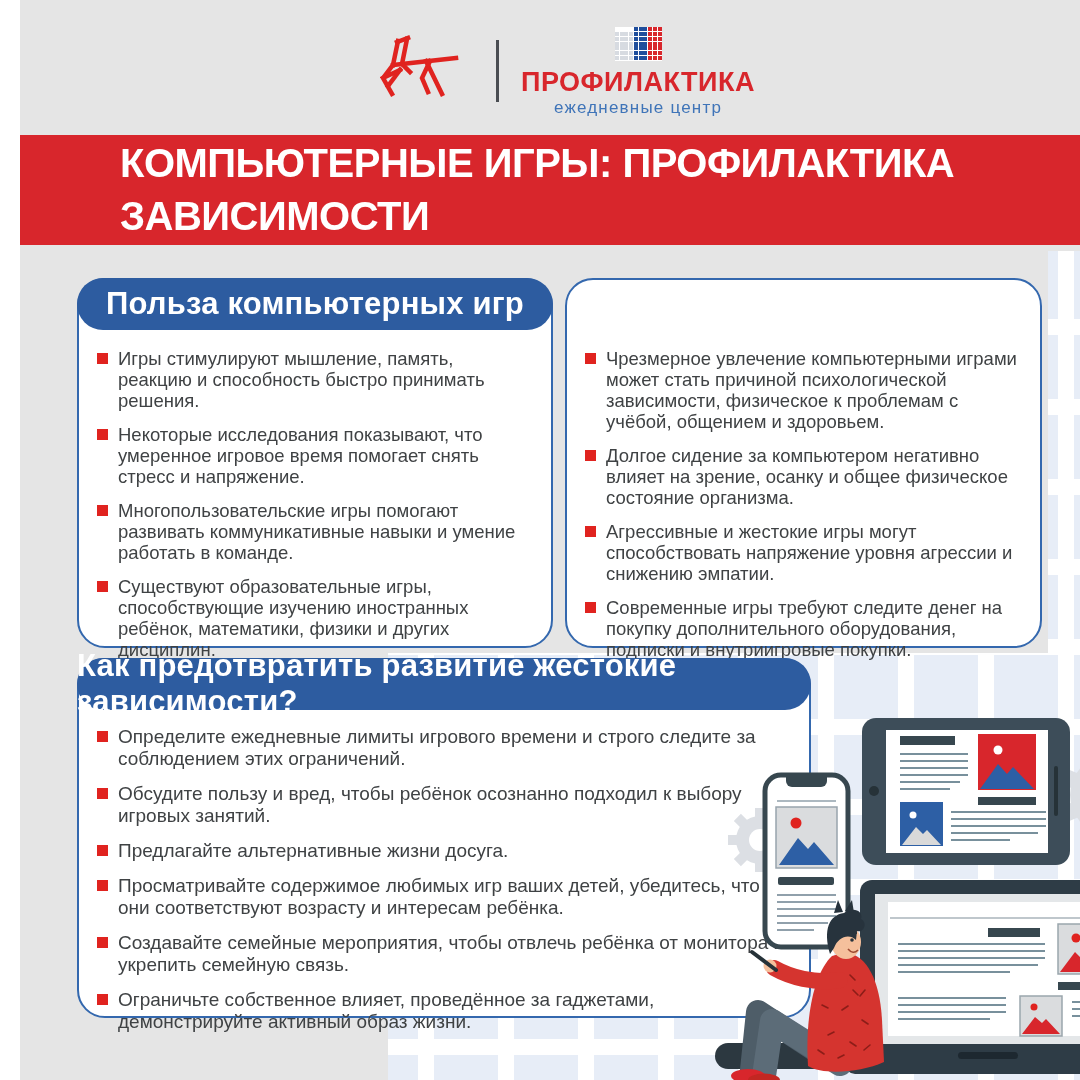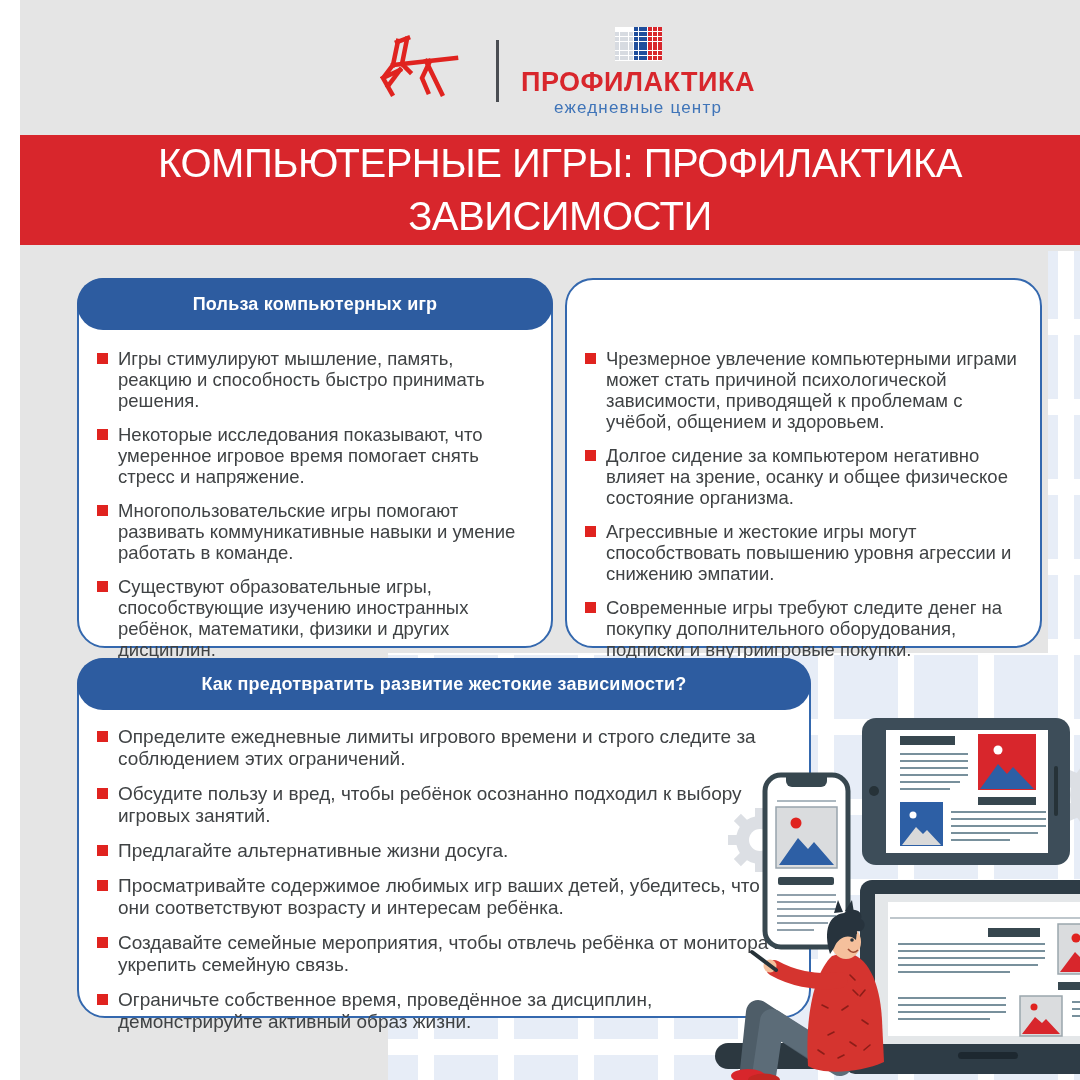--- a/index.html
+++ b/index.html
@@ -34,38 +34,38 @@
   }
   .brand-name { font-size:27px; font-weight:800; color:#d8262c; letter-spacing:.5px; line-height:30px; }
   .brand-sub  { font-size:17px; color:#3f74b8; letter-spacing:1.2px; line-height:22px; }
 
   
   .banner {
     position:absolute; left:0; top:135px; width:1080px; height:110px;
     background:#d8262c; display:flex; align-items:center; justify-content:center;
   }
   .banner h1 {
-    margin:0; width:880px; text-align:center; color:#ffffff;
-    font-size:40px; line-height:53px; font-weight:400; letter-spacing:-.5px;
+    margin:0; width:880px; text-align:left; color:#ffffff;
+    font-size:40px; line-height:53px; font-weight:700; letter-spacing:-.5px;
   }
 
   
   .card {
     position:absolute; background:#ffffff; border:2px solid #3468ae; border-radius:28px;
     box-sizing:border-box; z-index:2;
   }
   .card-benefits   { left:57px;  top:278px; width:476px; height:370px; }
   .card-harm       { left:545px; top:278px; width:477px; height:370px; }
   .card-prevention { left:57px;  top:658px; width:734px; height:360px; }
   .pill {
     position:absolute; left:-2px; top:-2px; right:-2px; height:52px;
     background:#2d5ca0; border-radius:26px;
     display:flex; align-items:center; justify-content:center;
   }
-  .pill span { color:#ffffff; font-size:18px; font-weight:800; letter-spacing:.2px; }
+  .pill span { color:#ffffff; font-size:31px; font-weight:800; letter-spacing:.2px; }
   ul.points { list-style:none; margin:0; padding:68px 22px 0 18px; }
   ul.points li { display:flex; margin-bottom:13px; }
   .bullet { width:11px; height:11px; background:#e0231f; margin:5px 10px 0 0; flex-shrink:0; }
   .item-text { font-size:18.5px; line-height:21px; color:#3f4244; }
   .card-prevention ul.points { padding-top:66px; }
   .card-prevention .item-text { font-size:19px; line-height:22px; }
 
   
   .illustration { position:absolute; left:690px; top:690px; z-index:5; }
 </style>
@@ -122,29 +122,29 @@
           <span class="bullet"></span>
           <span class="item-text">Существуют образовательные игры, способствующие изучению иностранных ребёнок, математики, физики и других дисциплин.</span>
         </li>
     </ul>
   </div>
 
   <div class="card card-harm">
     <ul class="points">
       <li>
           <span class="bullet"></span>
-          <span class="item-text">Чрезмерное увлечение компьютерными играми может стать причиной психологической зависимости, приводящей к проблемам с учёбой, общением и здоровьем.</span>
+          <span class="item-text">Чрезмерное увлечение компьютерными играми может стать причиной психологической зависимости, физическое к проблемам с учёбой, общением и здоровьем.</span>
         </li>
       <li>
           <span class="bullet"></span>
           <span class="item-text">Долгое сидение за компьютером негативно влияет на зрение, осанку и общее физическое состояние организма.</span>
         </li>
       <li>
           <span class="bullet"></span>
-          <span class="item-text">Агрессивные и жестокие игры могут способствовать повышению уровня агрессии и снижению эмпатии.</span>
+          <span class="item-text">Агрессивные и жестокие игры могут способствовать напряжение уровня агрессии и снижению эмпатии.</span>
         </li>
       <li>
           <span class="bullet"></span>
           <span class="item-text">Современные игры требуют следите денег на покупку дополнительного оборудования, подписки и внутриигровые покупки.</span>
         </li>
     </ul>
   </div>
 
   <div class="card card-prevention">
     <div class="pill">
@@ -166,21 +166,21 @@
       <li>
           <span class="bullet"></span>
           <span class="item-text">Просматривайте содержимое любимых игр ваших детей, убедитесь, что они соответствуют возрасту и интересам ребёнка.</span>
         </li>
       <li>
           <span class="bullet"></span>
           <span class="item-text">Создавайте семейные мероприятия, чтобы отвлечь ребёнка от монитора и укрепить семейную связь.</span>
         </li>
       <li>
           <span class="bullet"></span>
-          <span class="item-text">Ограничьте собственное время, проведённое за дисциплин, демонстрируйте активный образ жизни.</span>
+          <span class="item-text">Ограничьте собственное влияет, проведённое за гаджетами, демонстрируйте активный образ жизни.</span>
         </li>
     </ul>
   </div>
 
   <svg class="illustration" width="420" height="390" viewBox="0 0 420 390">
 
     <g fill="#dcdfe4">
       <circle cx="50" cy="150" r="24"></circle>
       <rect x="18" y="145" width="64" height="10" transform="rotate(0 50 150)"></rect>
       <rect x="18" y="145" width="64" height="10" transform="rotate(45 50 150)"></rect>

